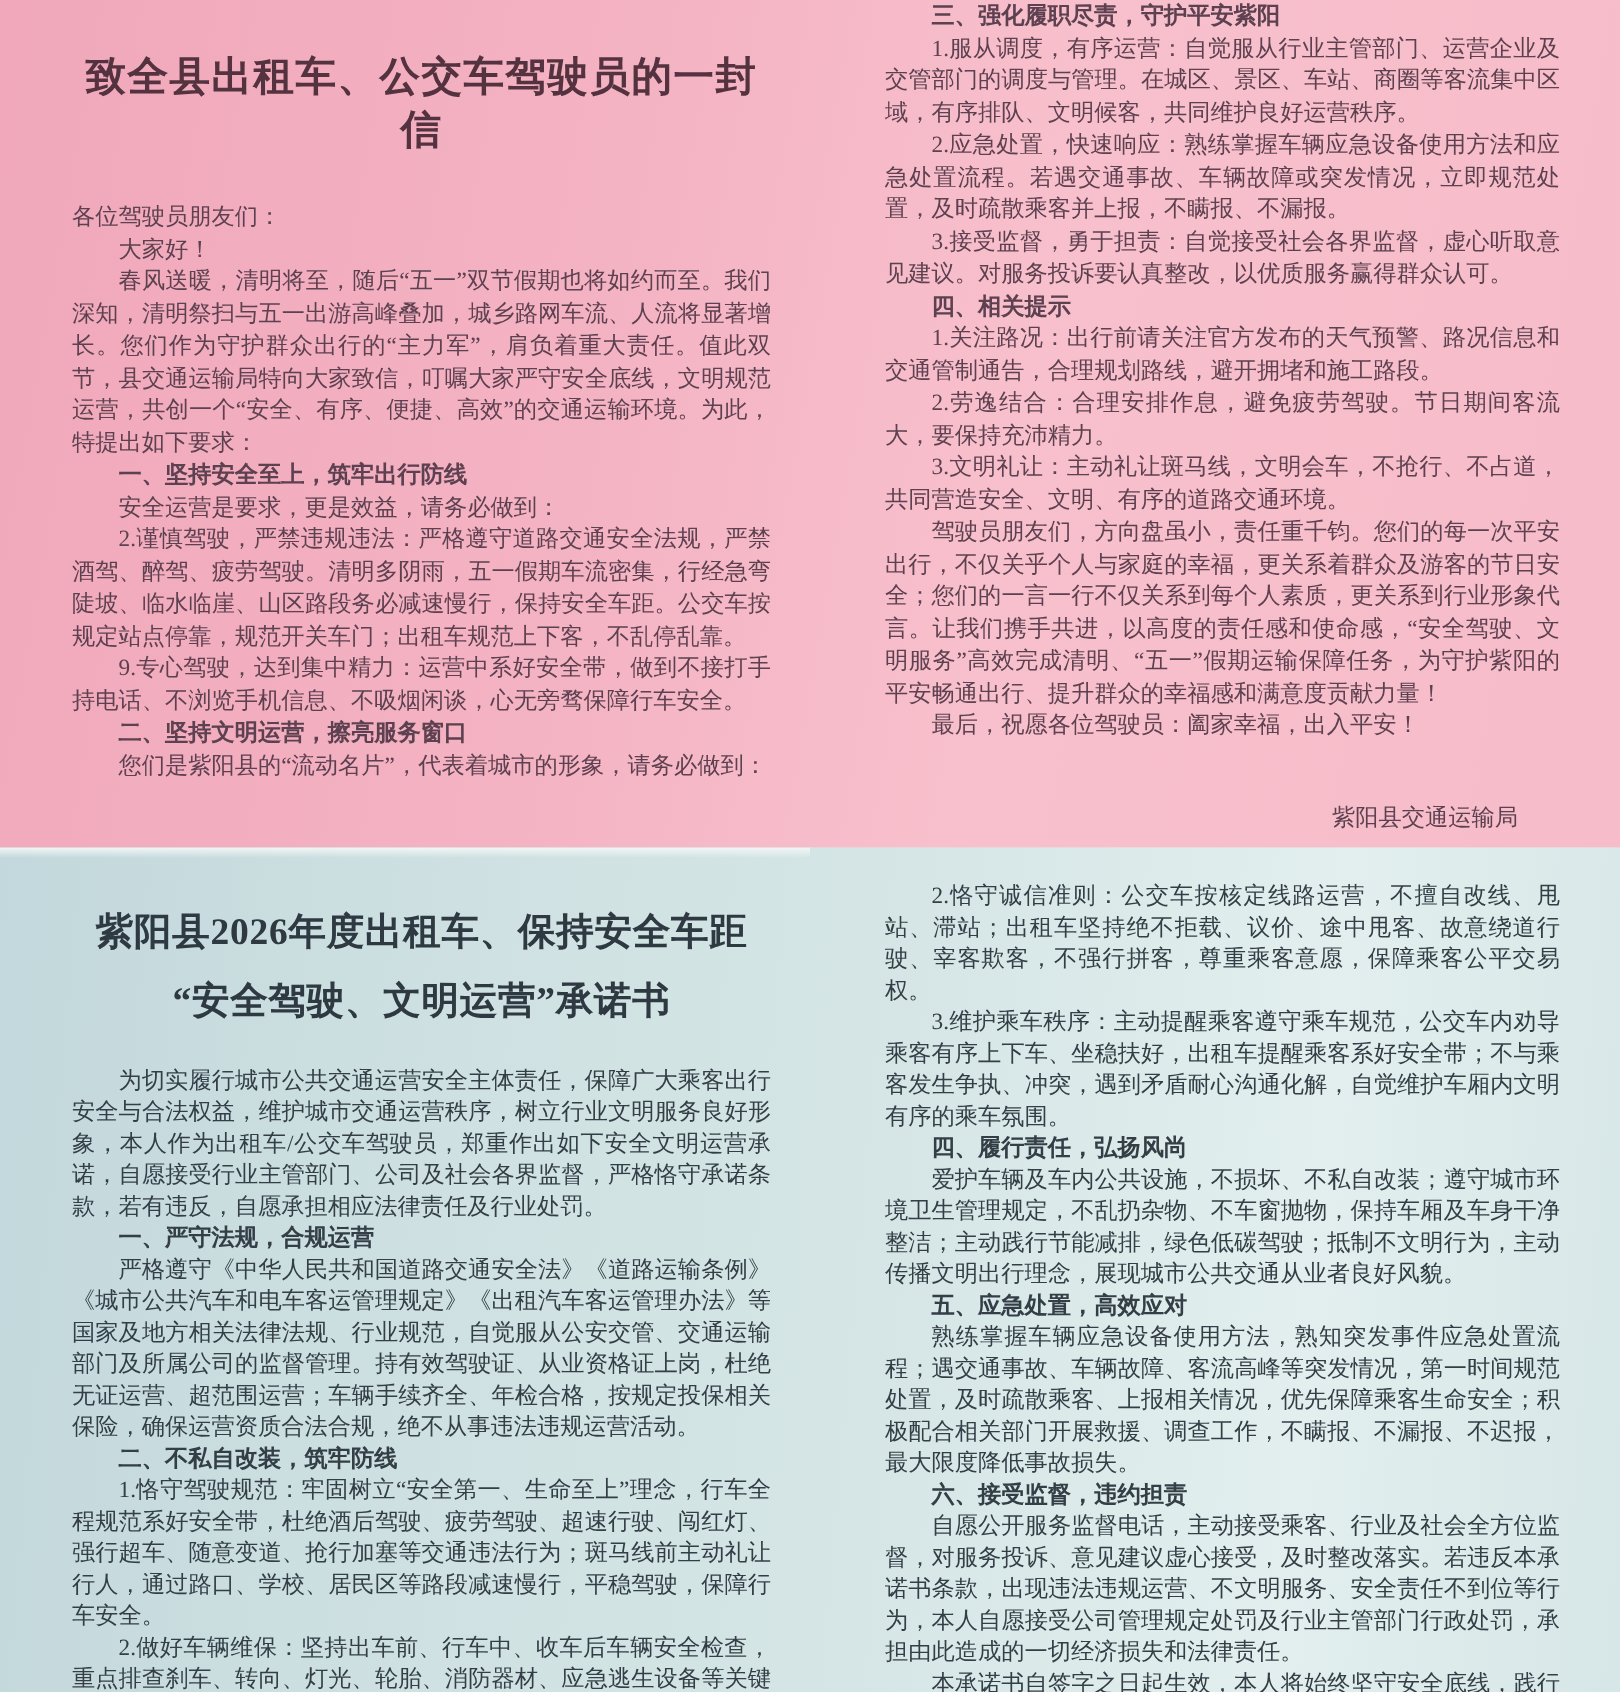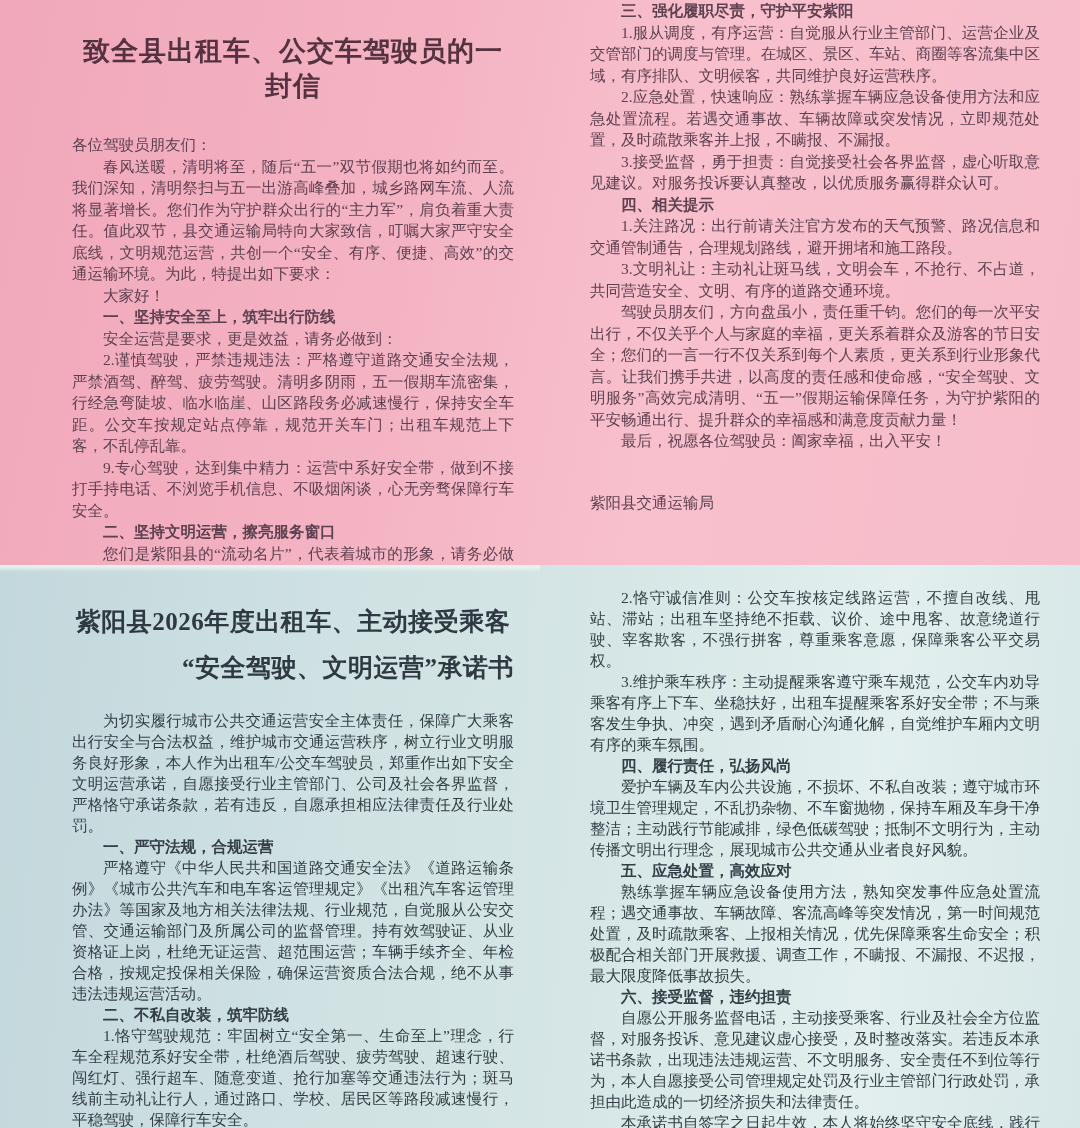--- a/index.html
+++ b/index.html
@@ -17,21 +17,21 @@
   .sheet-pledge{
     top:565px;height:563px;
     background:linear-gradient(95deg,#c3d8dc 0%,#cfe1e2 30%,#d6e6e6 55%,#e2efee 80%,#d7e6e7 100%);
     color:#333e46;
   }
   .sheet-pledge::before{
     content:"";position:absolute;top:0;left:0;width:540px;height:7px;
     background:linear-gradient(180deg,#f2f6f5,rgba(242,246,245,0));
   }
   .quad{position:absolute;top:0;height:100%;width:540px;box-sizing:border-box;overflow:hidden;}
-  .quad-left{left:0;padding:0 26px 0 72px;}
+  .quad-left{left:0;padding:0 26px 0 48px;}
   .quad-right{left:540px;padding:0 40px 0 50px;}
 
   .para,.salutation,.heading{
     font-size:15.5px;line-height:21.5px;text-align:justify;margin:0;
   }
   .sheet-pledge .para,.sheet-pledge .salutation,.sheet-pledge .heading{line-height:21px;}
   .para{text-indent:2em;}
   .salutation{text-indent:0;font-weight:bold;}
   .sheet-letter .salutation{font-weight:normal;}
   .heading{text-indent:2em;font-weight:bold;}
@@ -42,68 +42,69 @@
     font-size:27px;font-weight:bold;letter-spacing:1px;color:#54323f;
     text-indent:0;line-height:1.3;
   }
   .pledge-title{
     margin:34px 0 0 0;text-align:center;
     font-size:25px;font-weight:bold;letter-spacing:.5px;color:#2e3941;
     text-indent:0;line-height:1.85;
   }
   .pledge-title-wrap{margin-bottom:18px;}
 
-  .letter-sign-block{margin-top:34px;text-align:left;padding-right:28px;}
+  .letter-sign-block{margin-top:34px;text-align:right;padding-right:28px;}
   .letter-sign-block div{font-size:15.5px;line-height:34px;text-indent:0;}
   .pad-top-sm{padding-top:0;}
   .pad-top-md{padding-top:22px;}
 </style>
 </head>
 <body>
 
 <div class="sheet sheet-letter">
 
   <div class="quad quad-left">
     <div class="letter-title">致全县出租车、公交车驾驶员的一封信</div>
     <p class="salutation">各位驾驶员朋友们：</p>
+    <p class="para greeting">大家好！</p>
     <p class="para">春风送暖，清明将至，随后“五一”双节假期也将如约而至。我们深知，清明祭扫与五一出游高峰叠加，城乡路网车流、人流将显著增长。您们作为守护群众出行的“主力军”，肩负着重大责任。值此双节，县交通运输局特向大家致信，叮嘱大家严守安全底线，文明规范运营，共创一个“安全、有序、便捷、高效”的交通运输环境。为此，特提出如下要求：</p>
-    <p class="para greeting">大家好！</p>
     <p class="heading">一、坚持安全至上，筑牢出行防线</p>
     <p class="para">安全运营是要求，更是效益，请务必做到：</p>
     <p class="para">2.谨慎驾驶，严禁违规违法：严格遵守道路交通安全法规，严禁酒驾、醉驾、疲劳驾驶。清明多阴雨，五一假期车流密集，行经急弯陡坡、临水临崖、山区路段务必减速慢行，保持安全车距。公交车按规定站点停靠，规范开关车门；出租车规范上下客，不乱停乱靠。</p>
     <p class="para">9.专心驾驶，达到集中精力：运营中系好安全带，做到不接打手持电话、不浏览手机信息、不吸烟闲谈，心无旁骛保障行车安全。</p>
     <p class="heading">二、坚持文明运营，擦亮服务窗口</p>
     <p class="para">您们是紫阳县的“流动名片”，代表着城市的形象，请务必做到：</p>
 
   </div>
 
   <div class="quad quad-right pad-top-sm">
     <p class="heading">三、强化履职尽责，守护平安紫阳</p>
     <p class="para">1.服从调度，有序运营：自觉服从行业主管部门、运营企业及交管部门的调度与管理。在城区、景区、车站、商圈等客流集中区域，有序排队、文明候客，共同维护良好运营秩序。</p>
     <p class="para">2.应急处置，快速响应：熟练掌握车辆应急设备使用方法和应急处置流程。若遇交通事故、车辆故障或突发情况，立即规范处置，及时疏散乘客并上报，不瞒报、不漏报。</p>
     <p class="para">3.接受监督，勇于担责：自觉接受社会各界监督，虚心听取意见建议。对服务投诉要认真整改，以优质服务赢得群众认可。</p>
     <p class="heading">四、相关提示</p>
     <p class="para">1.关注路况：出行前请关注官方发布的天气预警、路况信息和交通管制通告，合理规划路线，避开拥堵和施工路段。</p>
+    <p class="para">2.劳逸结合：合理安排作息，避免疲劳驾驶。节日期间客流大，要保持充沛精力。</p>
     <p class="para">3.文明礼让：主动礼让斑马线，文明会车，不抢行、不占道，共同营造安全、文明、有序的道路交通环境。</p>
     <p class="para">驾驶员朋友们，方向盘虽小，责任重千钧。您们的每一次平安出行，不仅关乎个人与家庭的幸福，更关系着群众及游客的节日安全；您们的一言一行不仅关系到每个人素质，更关系到行业形象代言。让我们携手共进，以高度的责任感和使命感，“安全驾驶、文明服务”高效完成清明、“五一”假期运输保障任务，为守护紫阳的平安畅通出行、提升群众的幸福感和满意度贡献力量！</p>
     <p class="para">最后，祝愿各位驾驶员：阖家幸福，出入平安！</p>
     <div class="letter-sign-block">
       <div>紫阳县交通运输局</div>
 
     </div>
   </div>
 
 </div>
 
 <div class="sheet sheet-pledge">
 
   <div class="quad quad-left">
     <div class="pledge-title-wrap">
-      <div class="pledge-title">紫阳县2026年度出租车、主动接受乘客</div>
-      <div class="pledge-title" style="margin-top:0;text-align:right;">“安全驾驶、文明运营”承诺书</div>
+      <div class="pledge-title">紫阳县2026年度出租车、保持安全车距</div>
+      <div class="pledge-title" style="margin-top:0;">“安全驾驶、文明运营”承诺书</div>
     </div>
     <p class="para">为切实履行城市公共交通运营安全主体责任，保障广大乘客出行安全与合法权益，维护城市交通运营秩序，树立行业文明服务良好形象，本人作为出租车/公交车驾驶员，郑重作出如下安全文明运营承诺，自愿接受行业主管部门、公司及社会各界监督，严格恪守承诺条款，若有违反，自愿承担相应法律责任及行业处罚。</p>
     <p class="heading">一、严守法规，合规运营</p>
     <p class="para">严格遵守《中华人民共和国道路交通安全法》《道路运输条例》《城市公共汽车和电车客运管理规定》《出租汽车客运管理办法》等国家及地方相关法律法规、行业规范，自觉服从公安交管、交通运输部门及所属公司的监督管理。持有效驾驶证、从业资格证上岗，杜绝无证运营、超范围运营；车辆手续齐全、年检合格，按规定投保相关保险，确保运营资质合法合规，绝不从事违法违规运营活动。</p>
     <p class="heading">二、不私自改装，筑牢防线</p>
     <p class="para">1.恪守驾驶规范：牢固树立“安全第一、生命至上”理念，行车全程规范系好安全带，杜绝酒后驾驶、疲劳驾驶、超速行驶、闯红灯、强行超车、随意变道、抢行加塞等交通违法行为；斑马线前主动礼让行人，通过路口、学校、居民区等路段减速慢行，平稳驾驶，保障行车安全。</p>
     <p class="para">2.做好车辆维保：坚持出车前、行车中、收车后车辆安全检查，重点排查刹车、转向、灯光、轮胎、消防器材、应急逃生设备等关键部位，确保车辆性能完好、设施齐全有效，杜绝车辆带病上路；保持车辆清洁卫生，定期清洗内饰、消毒通风，为乘客提供安全整洁的乘车环境。</p>
 
   </div>
 

